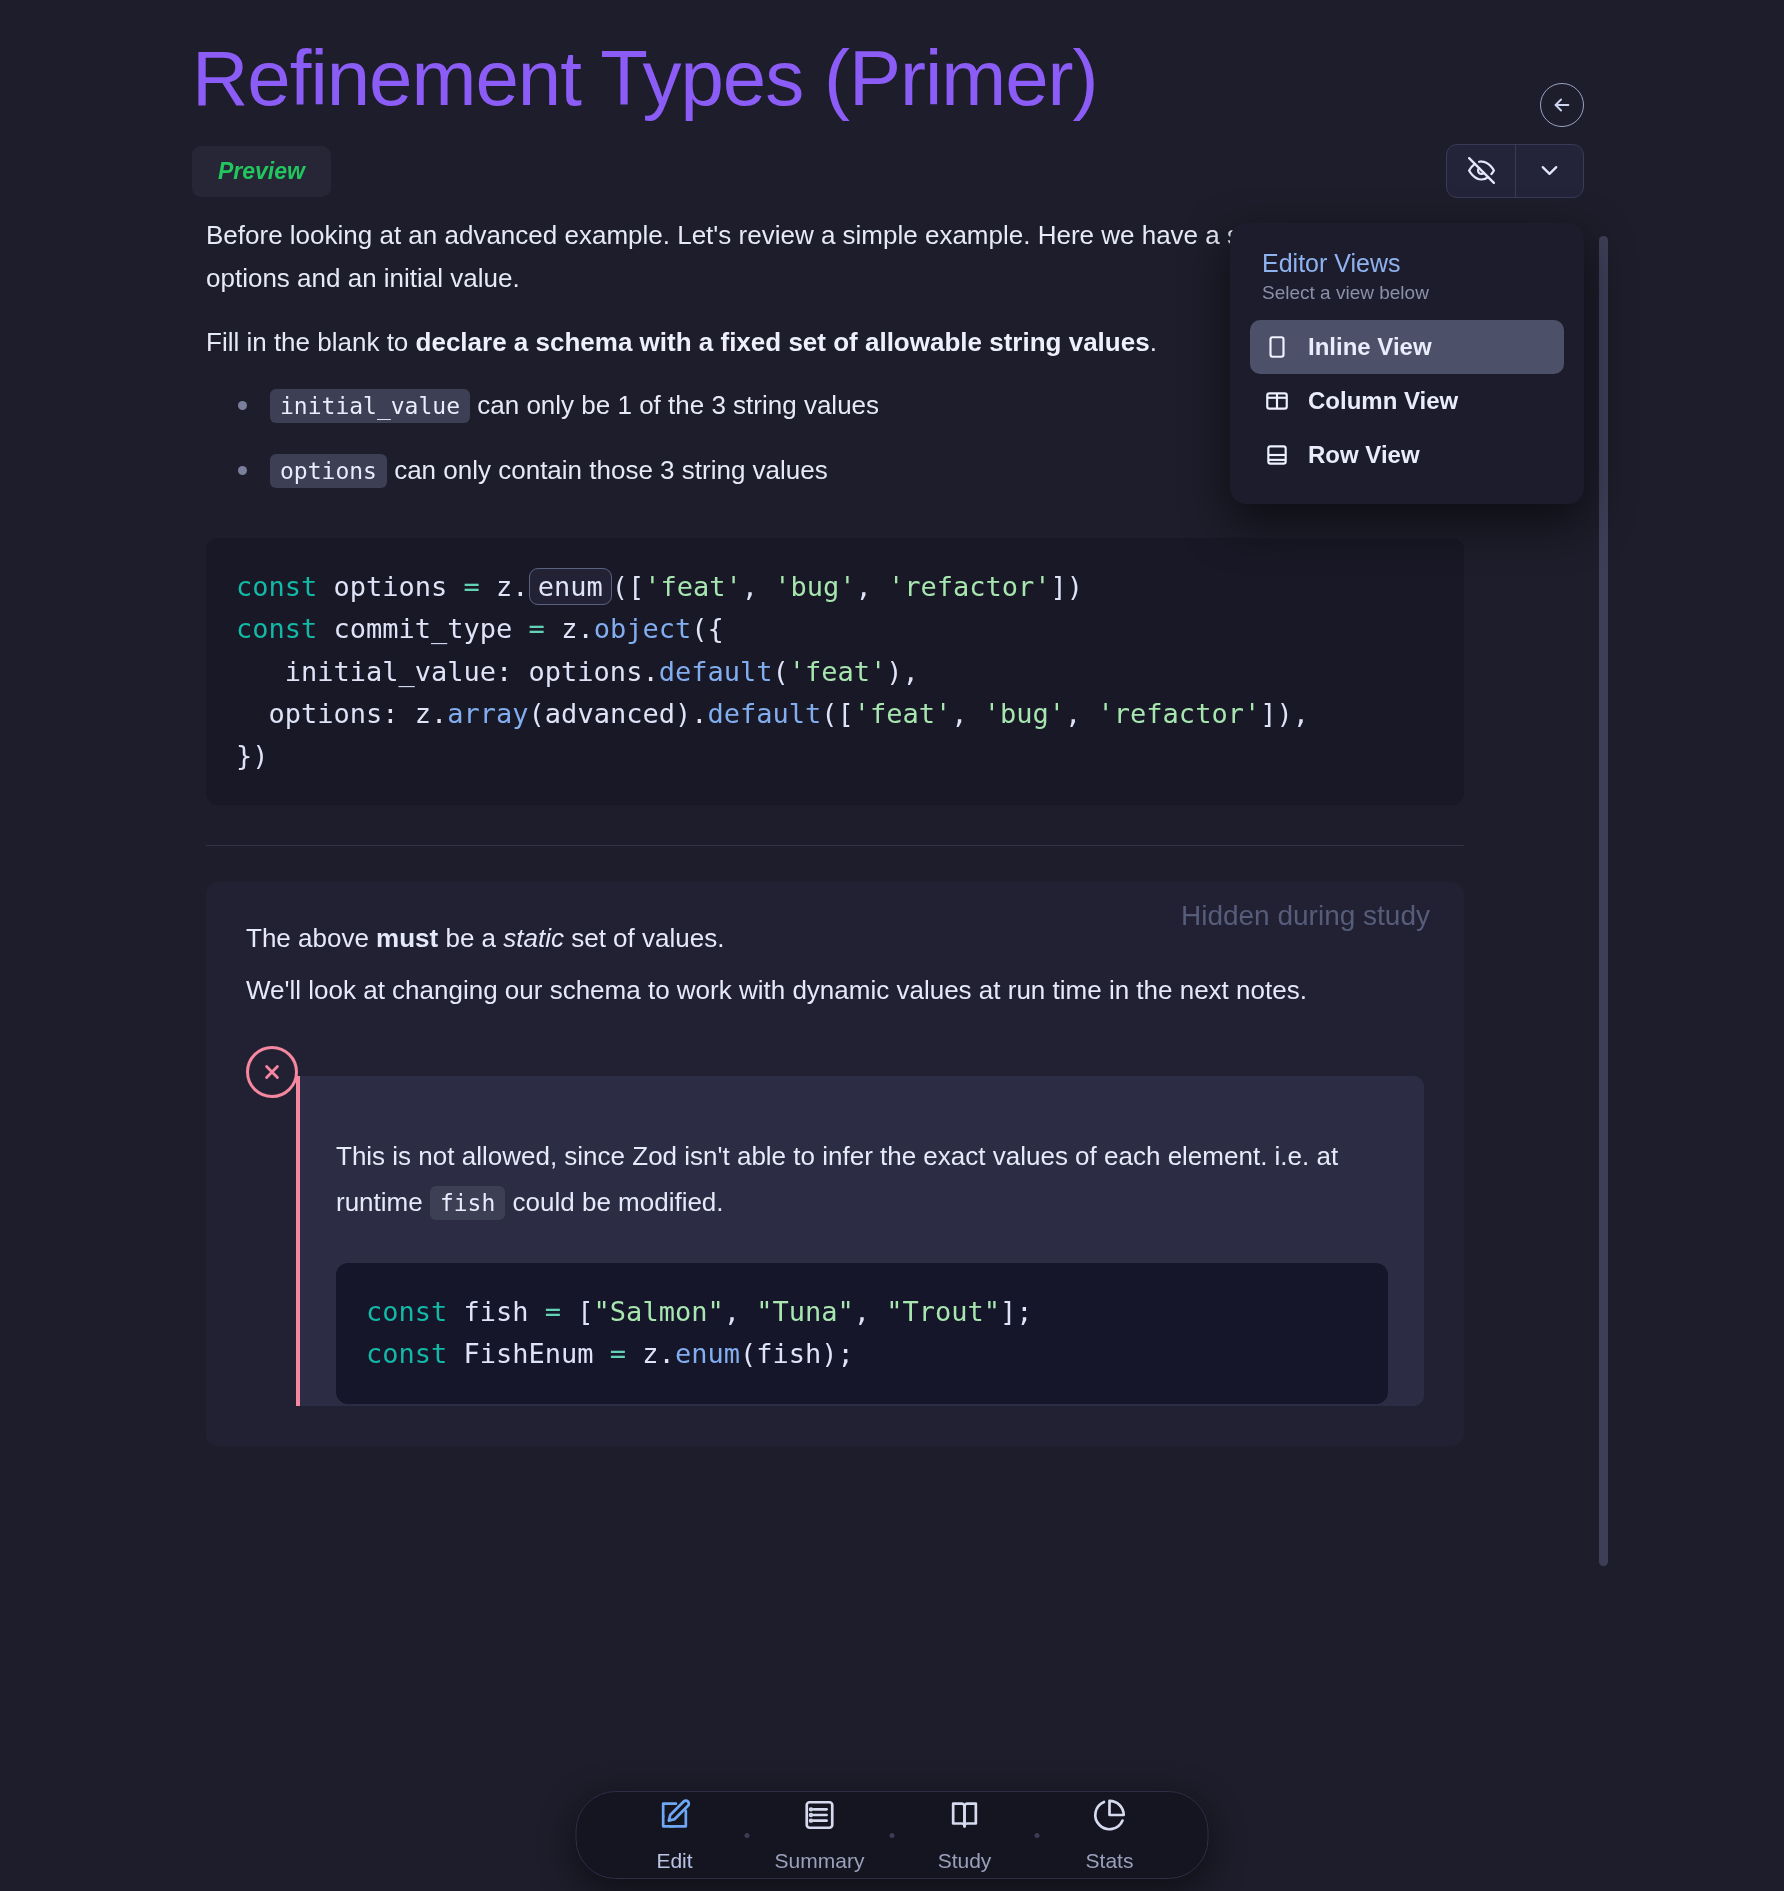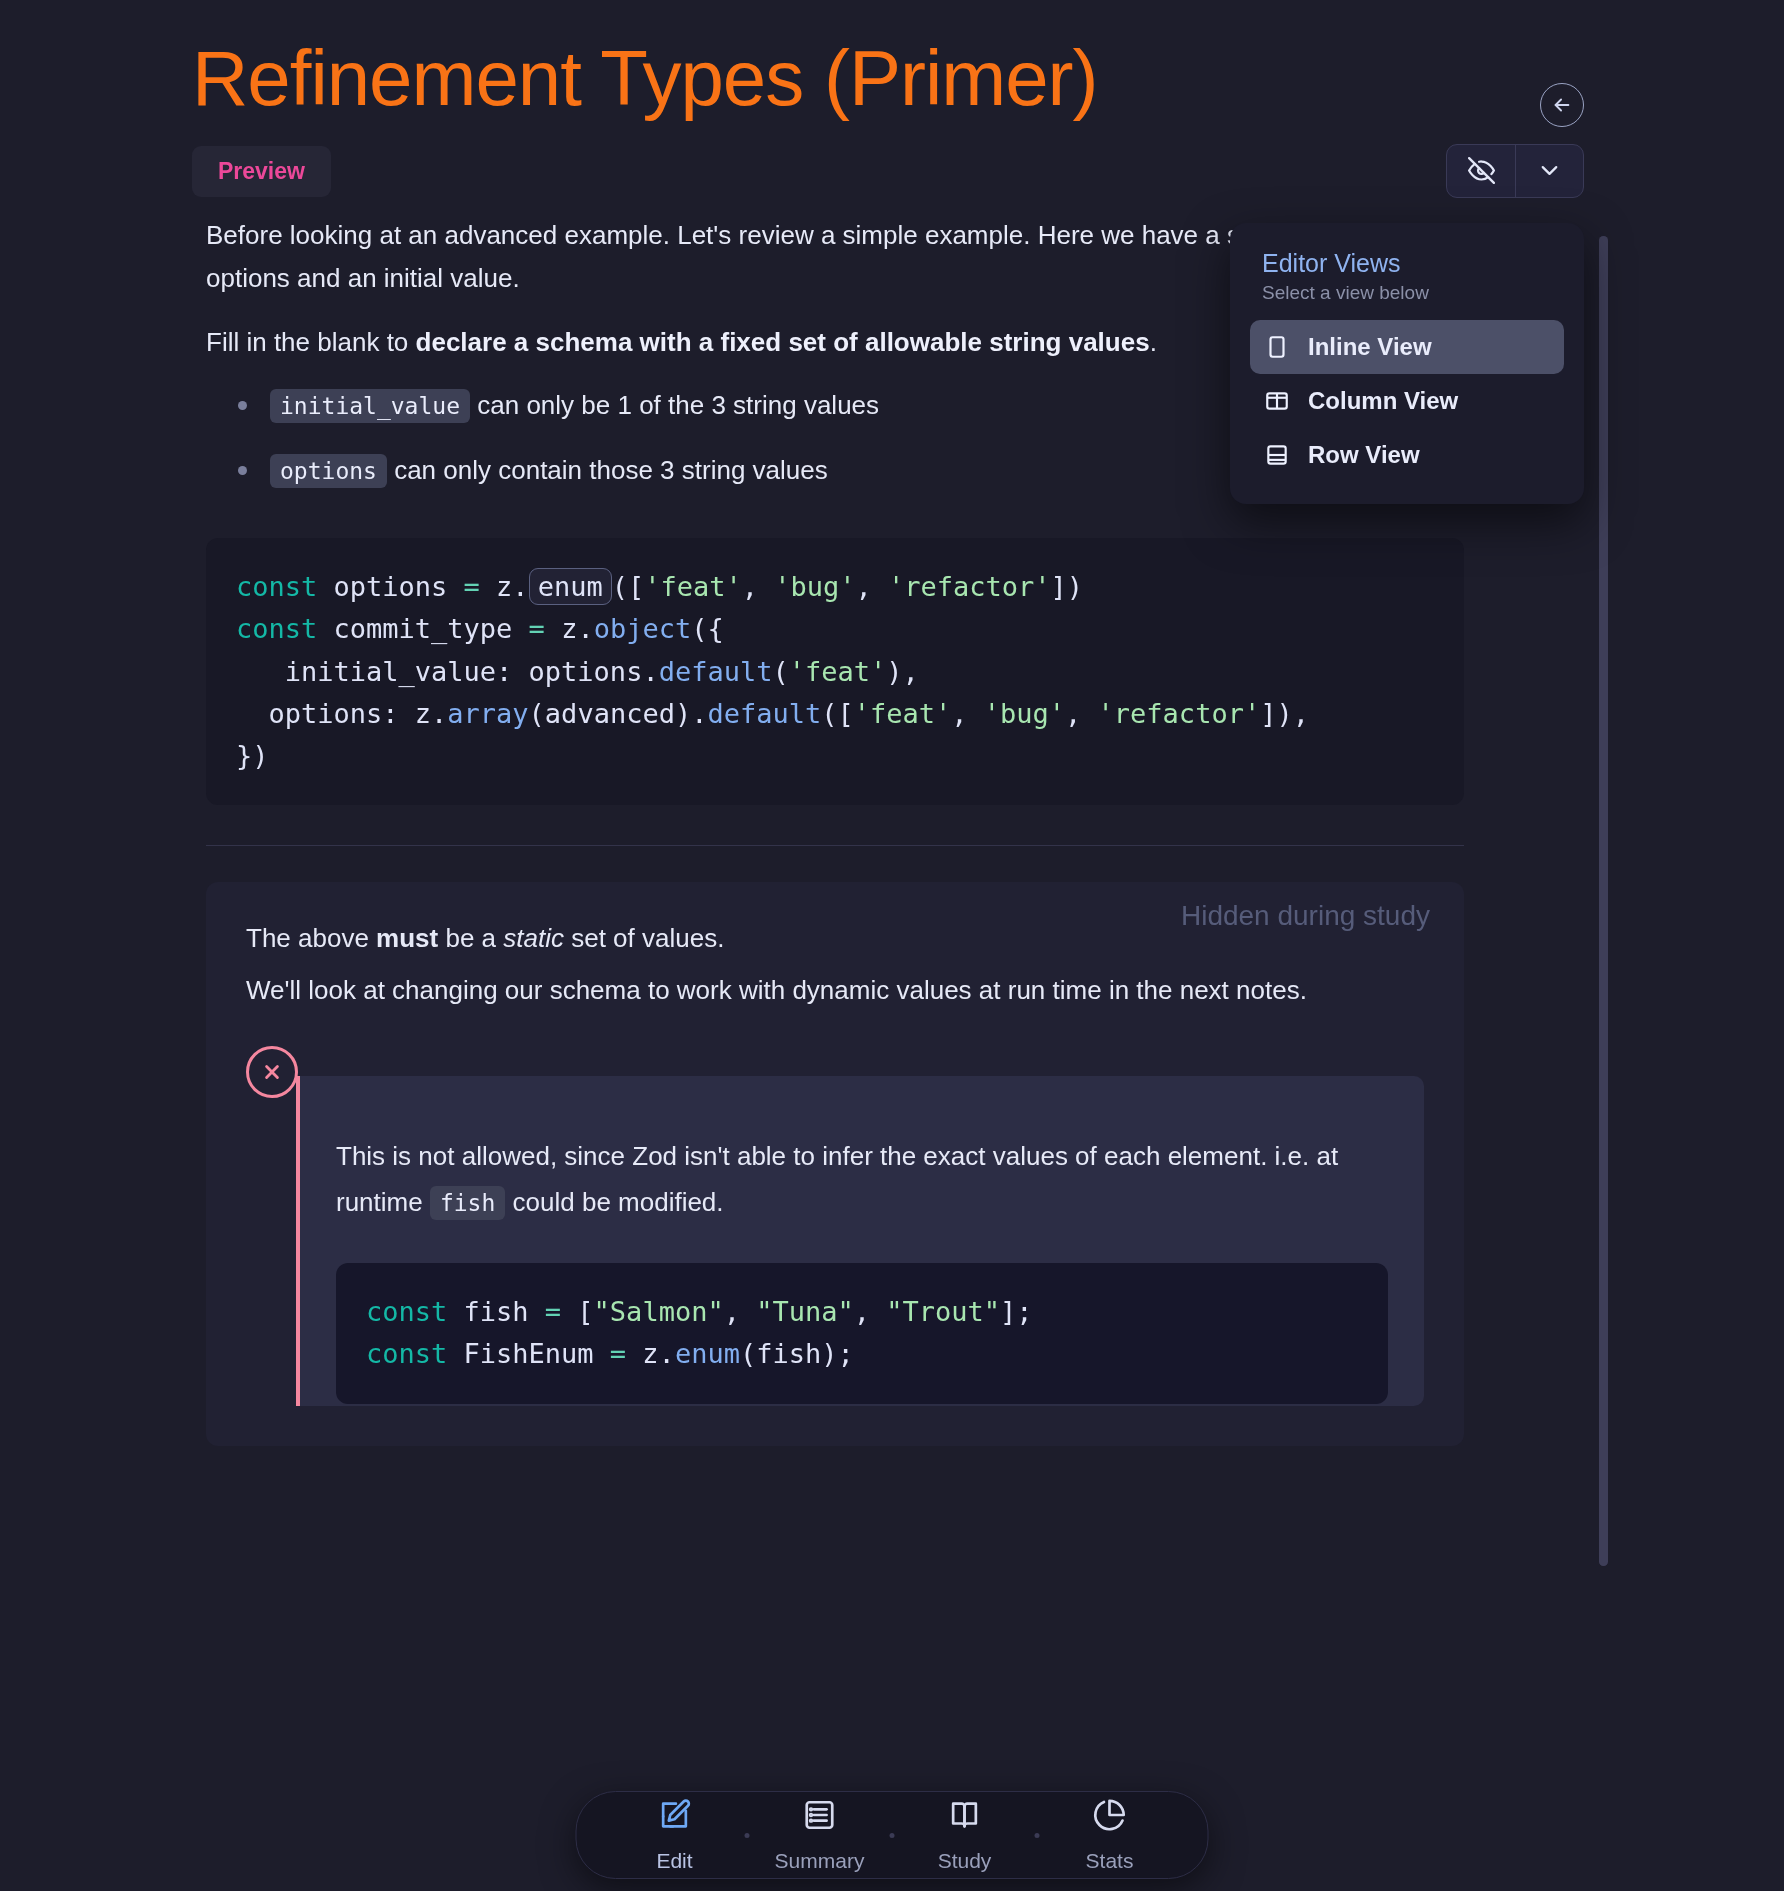--- a/index.html
+++ b/index.html
@@ -20,21 +20,21 @@
   }
 
   
   .header-row {
     position: relative;
     padding: 34px 0 0 0;
   }
   .page-title {
     font-size: 78px;
     font-weight: 400;
-    color: #f97316;
+    color: #8b5cf6;
     letter-spacing: -1px;
     margin-left: 192px;
     line-height: 1.15;
     white-space: nowrap;
   }
   .back-button {
     position: absolute;
     right: 200px;
     top: 83px;
     width: 44px;
@@ -53,25 +53,26 @@
   .subbar {
     position: relative;
     height: 68px;
     margin-top: 22px;
   }
   .preview-badge {
     position: absolute;
     left: 192px;
     top: 0;
     background: #262636;
-    color: #ec4899;
+    color: #22c55e;
     font-size: 23px;
     font-weight: 700;
     padding: 12px 26px;
     border-radius: 9px;
+    font-style: italic;
   }
   .view-toolbar {
     position: absolute;
     right: 200px;
     top: -2px;
     display: flex;
     align-items: stretch;
     background: #23233a;
     border: 1px solid #3a3a57;
     border-radius: 11px;

